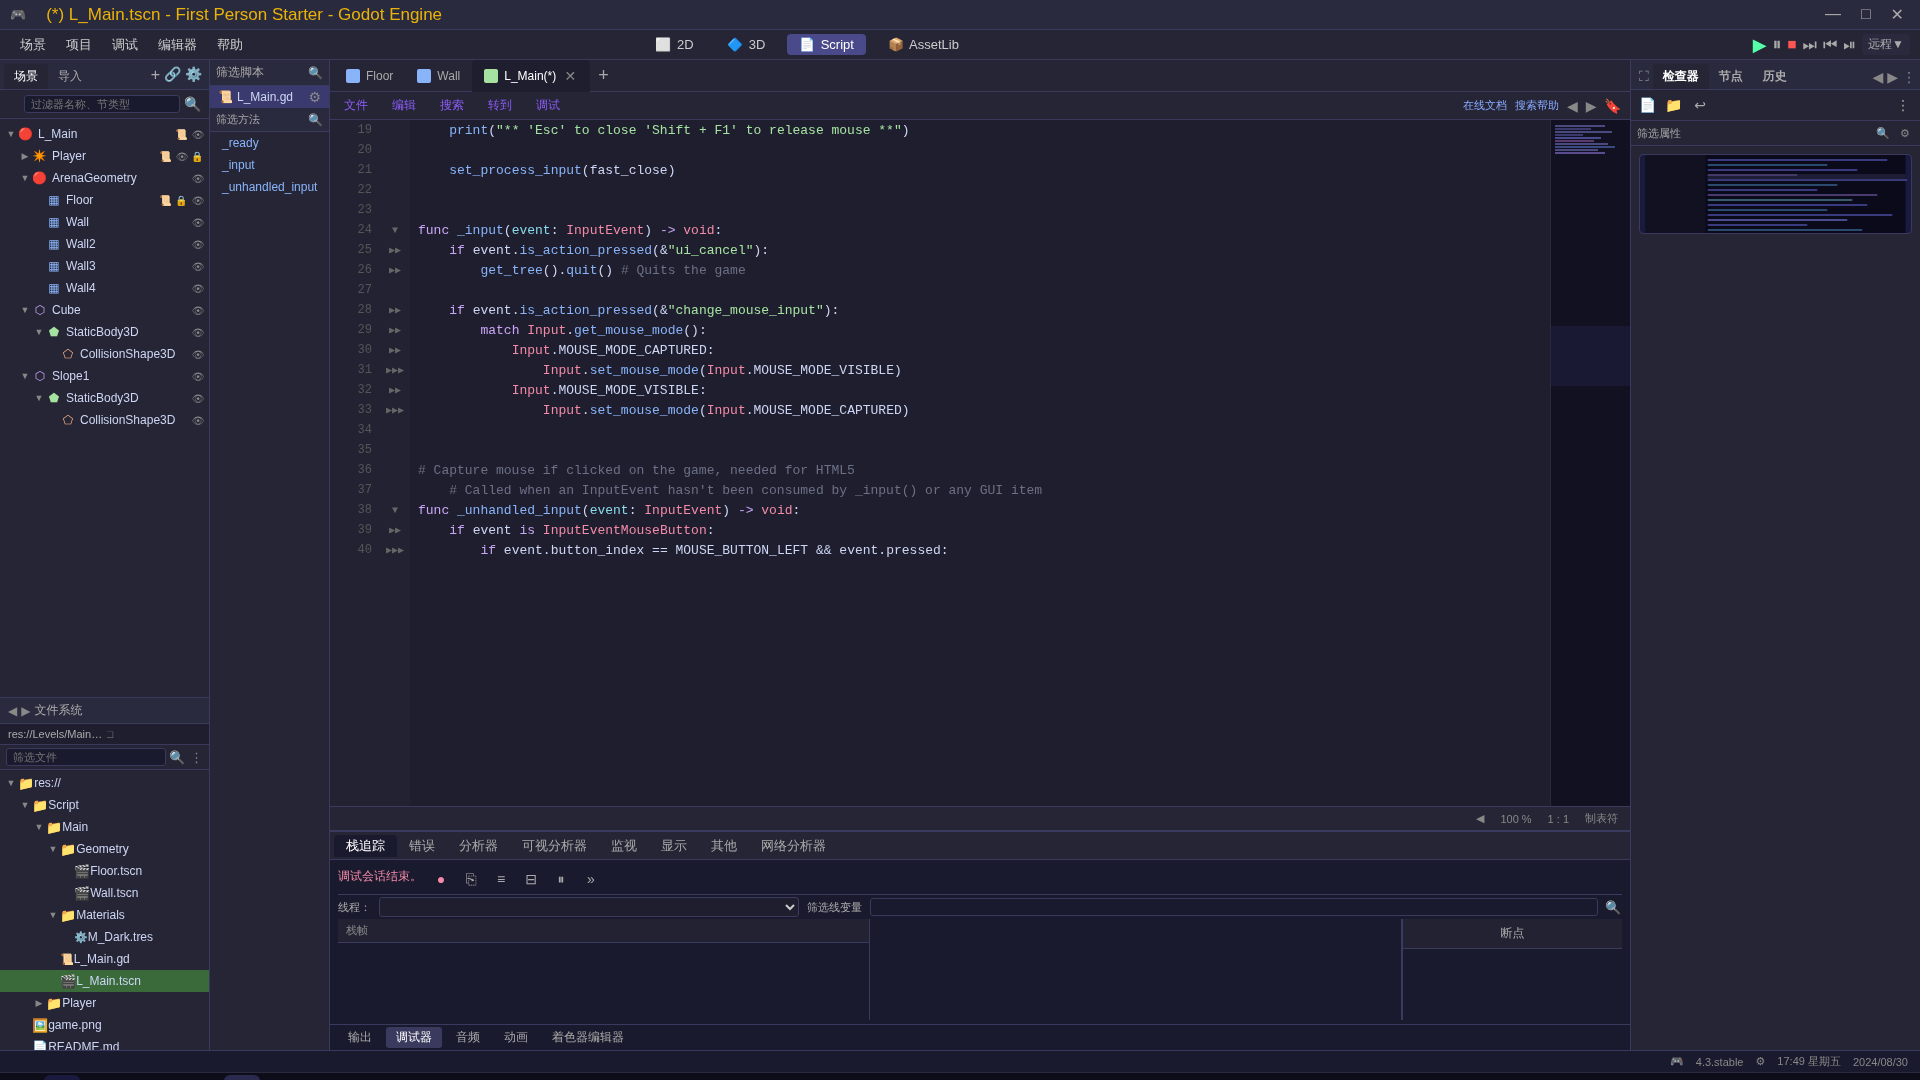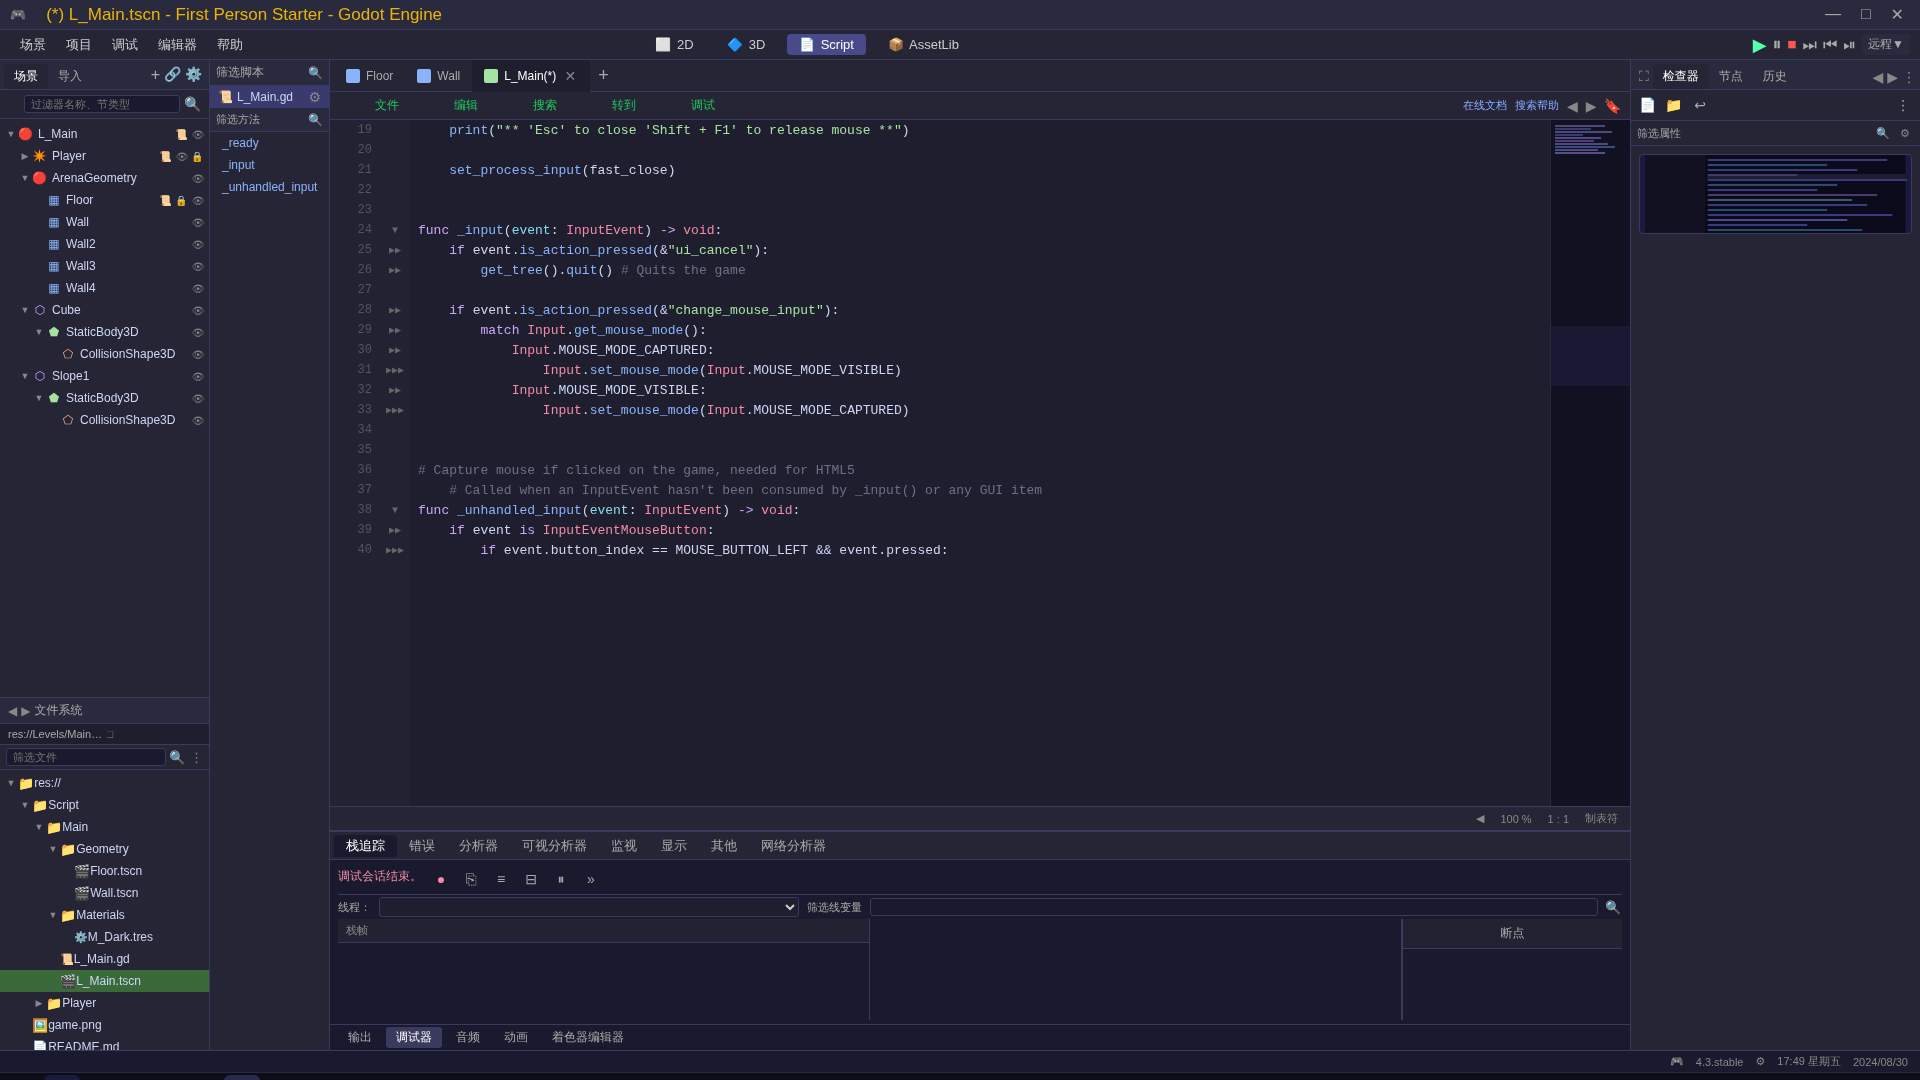--- a/index.html
+++ b/index.html
@@ -60,21 +60,21 @@
     
     #editor-tabs { display: flex; align-items: center; background: #252535; border-bottom: 1px solid #3a3a5e; height: 32px; padding: 0 4px; }
     .editor-tab { display: flex; align-items: center; padding: 4px 12px; border-radius: 4px 4px 0 0; cursor: pointer; font-size: 12px; color: #aaa; gap: 6px; height: 32px; }
     .editor-tab.active { background: #1e1e2e; color: #fff; }
     .editor-tab .tab-icon { width: 14px; height: 14px; border-radius: 2px; display: inline-block; }
     .editor-tab .close-btn { color: #888; font-size: 14px; width: 16px; height: 16px; display: flex; align-items: center; justify-content: center; border-radius: 3px; }
     .tab-add { padding: 4px 8px; color: #aaa; cursor: pointer; font-size: 18px; }
     
     
     #script-toolbar { display: flex; align-items: center; padding: 2px 8px; background: #252535; border-bottom: 1px solid #3a3a5e; height: 28px; gap: 12px; }
-    #script-toolbar .toolbar-item { font-size: 12px; color: #22c55e; cursor: pointer; padding: 2px 6px; border-radius: 3px; margin-left: 31px; }
+    #script-toolbar .toolbar-item { font-size: 12px; color: #8b5cf6; cursor: pointer; padding: 2px 6px; border-radius: 3px; }
     #script-toolbar .right-actions { margin-left: auto; display: flex; gap: 8px; align-items: center; }
     #script-toolbar .action-btn { font-size: 11px; color: #8af; cursor: pointer; display: flex; align-items: center; gap: 4px; }
     
     
     #code-editor { flex: 1; overflow-y: auto; background: #1e1e2e; display: flex; font-family: 'Consolas', 'Courier New', monospace; font-size: 13px; min-height: 0; }
     .line-numbers { width: 50px; background: #222233; color: #555; text-align: right; padding: 0 8px; user-select: none; flex-shrink: 0; }
     .line-numbers div { height: 20px; display: flex; align-items: center; justify-content: flex-end; font-size: 12px; }
     .code-content { flex: 1; padding: 0 8px; overflow-x: auto; }
     .code-line { height: 20px; display: flex; align-items: center; white-space: pre; font-size: 13px; }
     
@@ -104,21 +104,21 @@
     
     #debug-panels { display: flex; flex: 1; gap: 0; }
     .debug-pane { flex: 1; border-right: 1px solid #3a3a5e; overflow-y: auto; }
     .debug-pane-header { padding: 4px 8px; font-size: 11px; color: #888; background: #222233; border-bottom: 1px solid #3a3a5e; display: flex; align-items: center; gap: 8px; }
     .breakpoint-panel { flex: 0 0 220px; border-left: 1px solid #3a3a5e; }
     .breakpoint-panel-header { padding: 6px 8px; font-size: 12px; color: #aaa; background: #222233; border-bottom: 1px solid #3a3a5e; display: flex; align-items: center; justify-content: center; }
     
     
     #right-panel { width: 290px; background: #252535; border-left: 1px solid #3a3a5e; display: flex; flex-direction: column; flex-shrink: 0; }
     #right-panel .panel-tabs { display: flex; padding: 4px 4px 0; background: #2a2a3e; border-bottom: 1px solid #3a3a5e; align-items: center; }
-    #right-panel .panel-tab { padding: 4px 10px; font-size: 12px; color: #aaa; cursor: pointer; border-radius: 4px 4px 0 0; }
+    #right-panel .panel-tab { padding: 4px 10px; font-size: 12px; color: #aaa; cursor: pointer; border-radius: 4px 4px 0 0; font-weight: bold; }
     #right-panel .panel-tab.active { background: #252535; color: #fff; }
     #right-panel .panel-tab-actions { margin-left: auto; display: flex; gap: 4px; }
     
     
     .inspector-toolbar { display: flex; align-items: center; padding: 4px 6px; gap: 4px; border-bottom: 1px solid #3a3a5e; }
     .inspector-toolbar .icon-btn { width: 22px; height: 22px; display: flex; align-items: center; justify-content: center; cursor: pointer; color: #aaa; border-radius: 3px; font-size: 14px; }
     .inspector-toolbar .sep { flex: 1; }
     
     .inspector-filter { display: flex; align-items: center; padding: 3px 6px; border-bottom: 1px solid #3a3a5e; gap: 4px; }
     .inspector-filter span { font-size: 11px; color: #aaa; }

